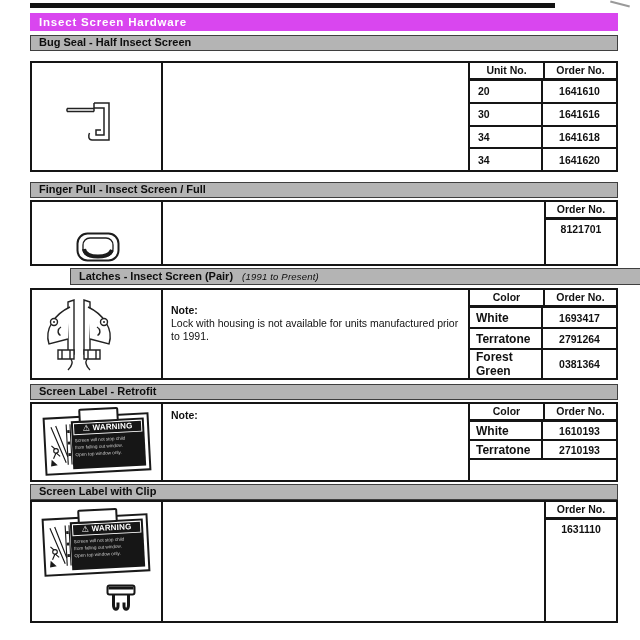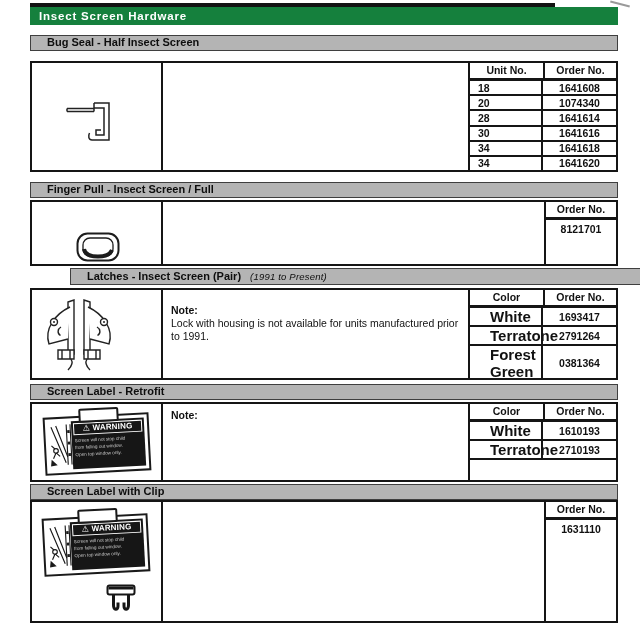--- a/index.html
+++ b/index.html
@@ -1,37 +1,37 @@
 <!DOCTYPE html>
 <html><head>
 <meta charset="utf-8">
 <style>
   html,body{margin:0;padding:0;background:#fff;}
   .page{position:relative;width:640px;height:640px;background:#ffffff;overflow:hidden;
         font-family:"Liberation Sans","DejaVu Sans",sans-serif;color:#111;}
   .top-strip{position:absolute;left:30px;top:3px;width:525px;height:5px;background:#131313;}
   .corner-mark{position:absolute;left:610px;top:3px;width:20px;height:2px;background:#9a9a9a;transform:rotate(14deg);}
-  .main-header{position:absolute;left:30px;top:7px;width:588px;height:18px;background:#15803d;
+  .main-header{position:absolute;left:30px;top:13px;width:588px;height:18px;background:#d946ef;
                box-sizing:border-box;color:#fff;font-weight:bold;font-size:11.5px;line-height:18px;
                padding-left:9px;letter-spacing:0.8px;}
   .bar{position:absolute;left:30px;width:588px;height:16px;background:#b4b4b4;
        border:1px solid #3f3f3f;box-sizing:border-box;font-weight:bold;font-size:11px;
-       line-height:13.5px;padding-left:16px;color:#0e0e0e;}
+       line-height:13.5px;padding-left:8px;color:#0e0e0e;}
   .bar .sub{font-weight:normal;font-style:italic;font-size:9.5px;margin-left:9px;letter-spacing:0.2px;}
   .tbl{position:absolute;left:30px;width:588px;background:#fff;border:2px solid #151515;box-sizing:border-box;}
   .vline{position:absolute;top:0;bottom:0;width:2px;background:#151515;}
   .rgn{position:absolute;top:0;bottom:0;display:flex;flex-direction:column;}
   .hrow{display:flex;height:15px;min-height:15px;border-bottom:3px solid #151515;
         font-weight:bold;font-size:10.5px;}
   .hrow .hc{flex:1;text-align:center;line-height:15px;}
   .hrow .hc.first{width:73px;flex:none;border-right:2px solid #151515;}
   .drow{display:flex;flex:1;border-bottom:2px solid #151515;font-size:10.5px;font-weight:bold;}
   .drow:last-child{border-bottom:none;}
   .drow .kc{width:73px;flex:none;border-right:2px solid #151515;display:flex;align-items:center;padding-left:8px;box-sizing:border-box;}
-  .drow .kc.colorname{padding-left:20px;font-size:15px;}
+  .drow .kc.colorname{padding-left:6px;font-size:12px;}
   .drow .vc{flex:1;display:flex;align-items:center;justify-content:center;}
   .fixed17{flex:none;height:17px;min-height:17px;}
   .filler{flex:1;}
   .single-val{height:18px;line-height:18px;text-align:center;font-size:10.5px;font-weight:bold;}
   .note{position:absolute;left:139px;width:292px;font-size:10.5px;line-height:1.25;}
   .note .nl{font-weight:bold;display:block;}
   .imgbox{position:absolute;}
   
   .wlabel{position:absolute;width:106px;height:58px;background:#fff;border:2px solid #1a1a1a;
           transform:rotate(-3deg);display:flex;padding:3px;box-sizing:border-box;}
@@ -65,30 +65,22 @@
         <path d="M30 12 H40 V39 H32 V34 H37"></path>
         <path d="M30 7 V15.5"></path>
       </svg>
     </div>
     <div class="rgn" style="left:438px;width:146px;">
       <div class="hrow">
         <div class="hc first">Unit No.</div>
         <div class="hc">Order No.</div>
       </div>
       <div class="drow">
-        <div class="kc">18</div>
-        <div class="vc">1641608</div>
-      </div>
-      <div class="drow">
         <div class="kc">20</div>
-        <div class="vc">1074340</div>
-      </div>
-      <div class="drow">
-        <div class="kc">28</div>
-        <div class="vc">1641614</div>
+        <div class="vc">1641610</div>
       </div>
       <div class="drow">
         <div class="kc">30</div>
         <div class="vc">1641616</div>
       </div>
       <div class="drow">
         <div class="kc">34</div>
         <div class="vc">1641618</div>
       </div>
       <div class="drow">

